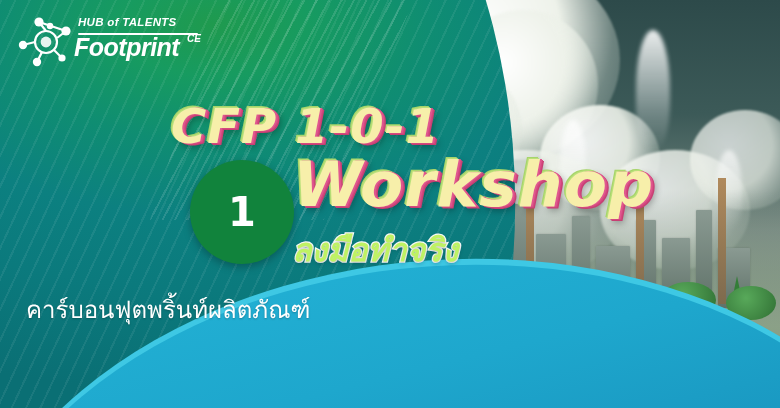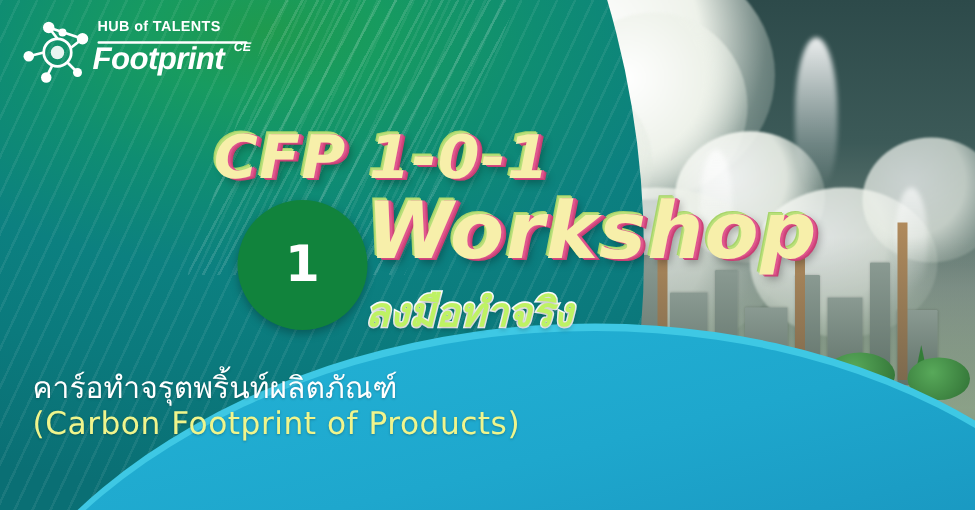--- a/index.html
+++ b/index.html
@@ -91,21 +91,21 @@
     border-radius:50% 50% 0 0 / 100% 100% 0 0;
     background:#3ec8e4;
     transform:rotate(-4deg);
   }
 
   
   .logo{ position:absolute; left:16px; top:14px; width:200px; height:56px; }
   .logo svg{ display:block; }
   .logo-hub{
     position:absolute; left:62px; top:2px;
-    color:#fff; font-size:11.5px; font-weight:bold; 
+    color:#fff; font-size:11.5px; font-weight:bold; font-style:italic;
     letter-spacing:.3px; white-space:nowrap;
   }
   .logo-rule{ position:absolute; left:62px; top:19px; width:120px; height:2px; background:#fff; border-radius:1px; }
   .logo-name{
     position:absolute; left:58px; top:19px;
     color:#fff; font-size:25px; font-weight:bold; font-style:italic;
     letter-spacing:-.5px; white-space:nowrap;
   }
   .logo-ce{
     position:absolute; left:171px; top:19px;
@@ -256,17 +256,16 @@
 
     <div class="badge">
       <span class="n">1</span>
     </div>
 
     <div class="wks">Workshop</div>
     <div class="thai-orange">ลงมือทำจริง</div>
   </div>
 
   <div class="copy">
-    <div>คาร์อทำจรุตพริ้นท์ผลิตภัณฑ์</div>
-    <div class="en">(Carbon Footprint of Products)</div>
+    <div>คาร์บอนฟุตพริ้นท์ผลิตภัณฑ์</div>
   </div>
 
 </div>
 
 </body></html>

